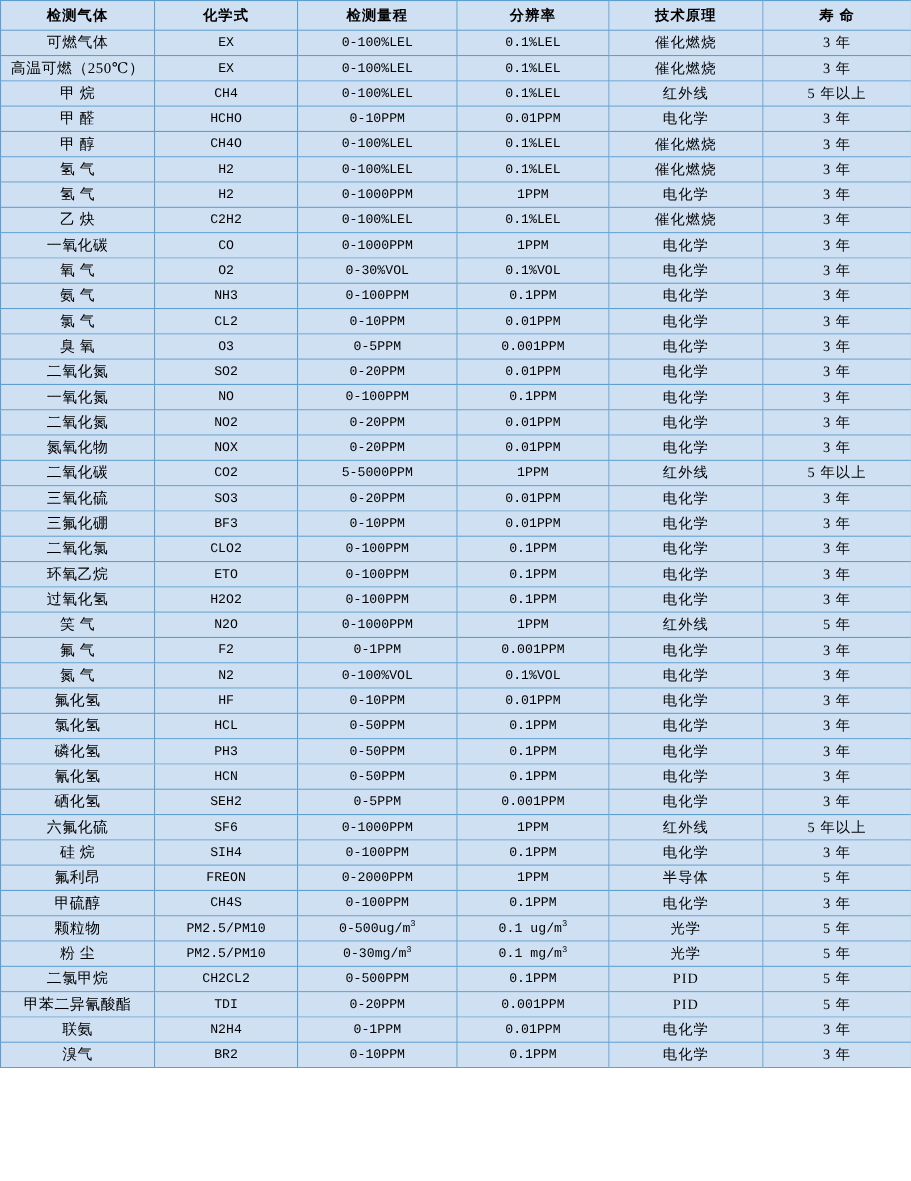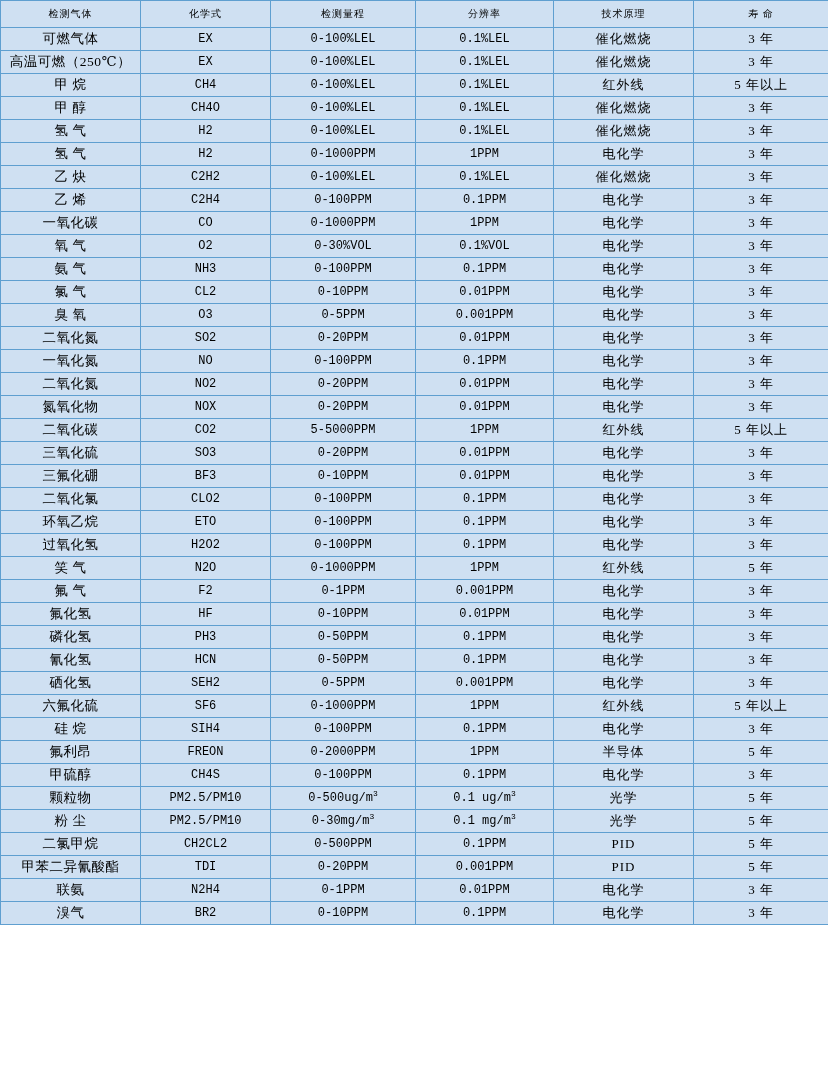--- a/index.html
+++ b/index.html
@@ -29,22 +29,22 @@
     text-align: center;
     vertical-align: middle;
     background: #cfe0f2;
     padding: 0;
     height: 22px;
     line-height: 22px;
     white-space: nowrap;
     overflow: hidden;
   }
   #gas-table thead th {
-    font-size: 10px;
-    font-weight: normal;
+    font-size: 13px;
+    font-weight: bold;
     height: 26px;
     line-height: 26px;
     letter-spacing: 1px;
   }
   #gas-table tbody td {
     font-size: 13px;
     font-weight: normal;
   }
   #gas-table tbody td.col-name {
     font-size: 13.5px;
@@ -109,20 +109,28 @@
       </tr>
       <tr>
         <td class="col-name">甲 烷</td>
         <td class="col-formula">CH4</td>
         <td class="col-range">0-100%LEL</td>
         <td class="col-res">0.1%LEL</td>
         <td class="col-principle">红外线</td>
         <td class="col-life">5 年以上</td>
       </tr>
       <tr>
+        <td class="col-name">甲 醛</td>
+        <td class="col-formula">HCHO</td>
+        <td class="col-range">0-10PPM</td>
+        <td class="col-res">0.01PPM</td>
+        <td class="col-principle">电化学</td>
+        <td class="col-life">3 年</td>
+      </tr>
+      <tr>
         <td class="col-name">甲 醇</td>
         <td class="col-formula">CH4O</td>
         <td class="col-range">0-100%LEL</td>
         <td class="col-res">0.1%LEL</td>
         <td class="col-principle">催化燃烧</td>
         <td class="col-life">3 年</td>
       </tr>
       <tr>
         <td class="col-name">氢 气</td>
         <td class="col-formula">H2</td>
@@ -138,28 +146,20 @@
         <td class="col-res">1PPM</td>
         <td class="col-principle">电化学</td>
         <td class="col-life">3 年</td>
       </tr>
       <tr>
         <td class="col-name">乙 炔</td>
         <td class="col-formula">C2H2</td>
         <td class="col-range">0-100%LEL</td>
         <td class="col-res">0.1%LEL</td>
         <td class="col-principle">催化燃烧</td>
-        <td class="col-life">3 年</td>
-      </tr>
-      <tr>
-        <td class="col-name">乙 烯</td>
-        <td class="col-formula">C2H4</td>
-        <td class="col-range">0-100PPM</td>
-        <td class="col-res">0.1PPM</td>
-        <td class="col-principle">电化学</td>
         <td class="col-life">3 年</td>
       </tr>
       <tr>
         <td class="col-name">一氧化碳</td>
         <td class="col-formula">CO</td>
         <td class="col-range">0-1000PPM</td>
         <td class="col-res">1PPM</td>
         <td class="col-principle">电化学</td>
         <td class="col-life">3 年</td>
       </tr>
@@ -285,24 +285,40 @@
       </tr>
       <tr>
         <td class="col-name">氟 气</td>
         <td class="col-formula">F2</td>
         <td class="col-range">0-1PPM</td>
         <td class="col-res">0.001PPM</td>
         <td class="col-principle">电化学</td>
         <td class="col-life">3 年</td>
       </tr>
       <tr>
+        <td class="col-name">氮 气</td>
+        <td class="col-formula">N2</td>
+        <td class="col-range">0-100%VOL</td>
+        <td class="col-res">0.1%VOL</td>
+        <td class="col-principle">电化学</td>
+        <td class="col-life">3 年</td>
+      </tr>
+      <tr>
         <td class="col-name">氟化氢</td>
         <td class="col-formula">HF</td>
         <td class="col-range">0-10PPM</td>
         <td class="col-res">0.01PPM</td>
+        <td class="col-principle">电化学</td>
+        <td class="col-life">3 年</td>
+      </tr>
+      <tr>
+        <td class="col-name">氯化氢</td>
+        <td class="col-formula">HCL</td>
+        <td class="col-range">0-50PPM</td>
+        <td class="col-res">0.1PPM</td>
         <td class="col-principle">电化学</td>
         <td class="col-life">3 年</td>
       </tr>
       <tr>
         <td class="col-name">磷化氢</td>
         <td class="col-formula">PH3</td>
         <td class="col-range">0-50PPM</td>
         <td class="col-res">0.1PPM</td>
         <td class="col-principle">电化学</td>
         <td class="col-life">3 年</td>

